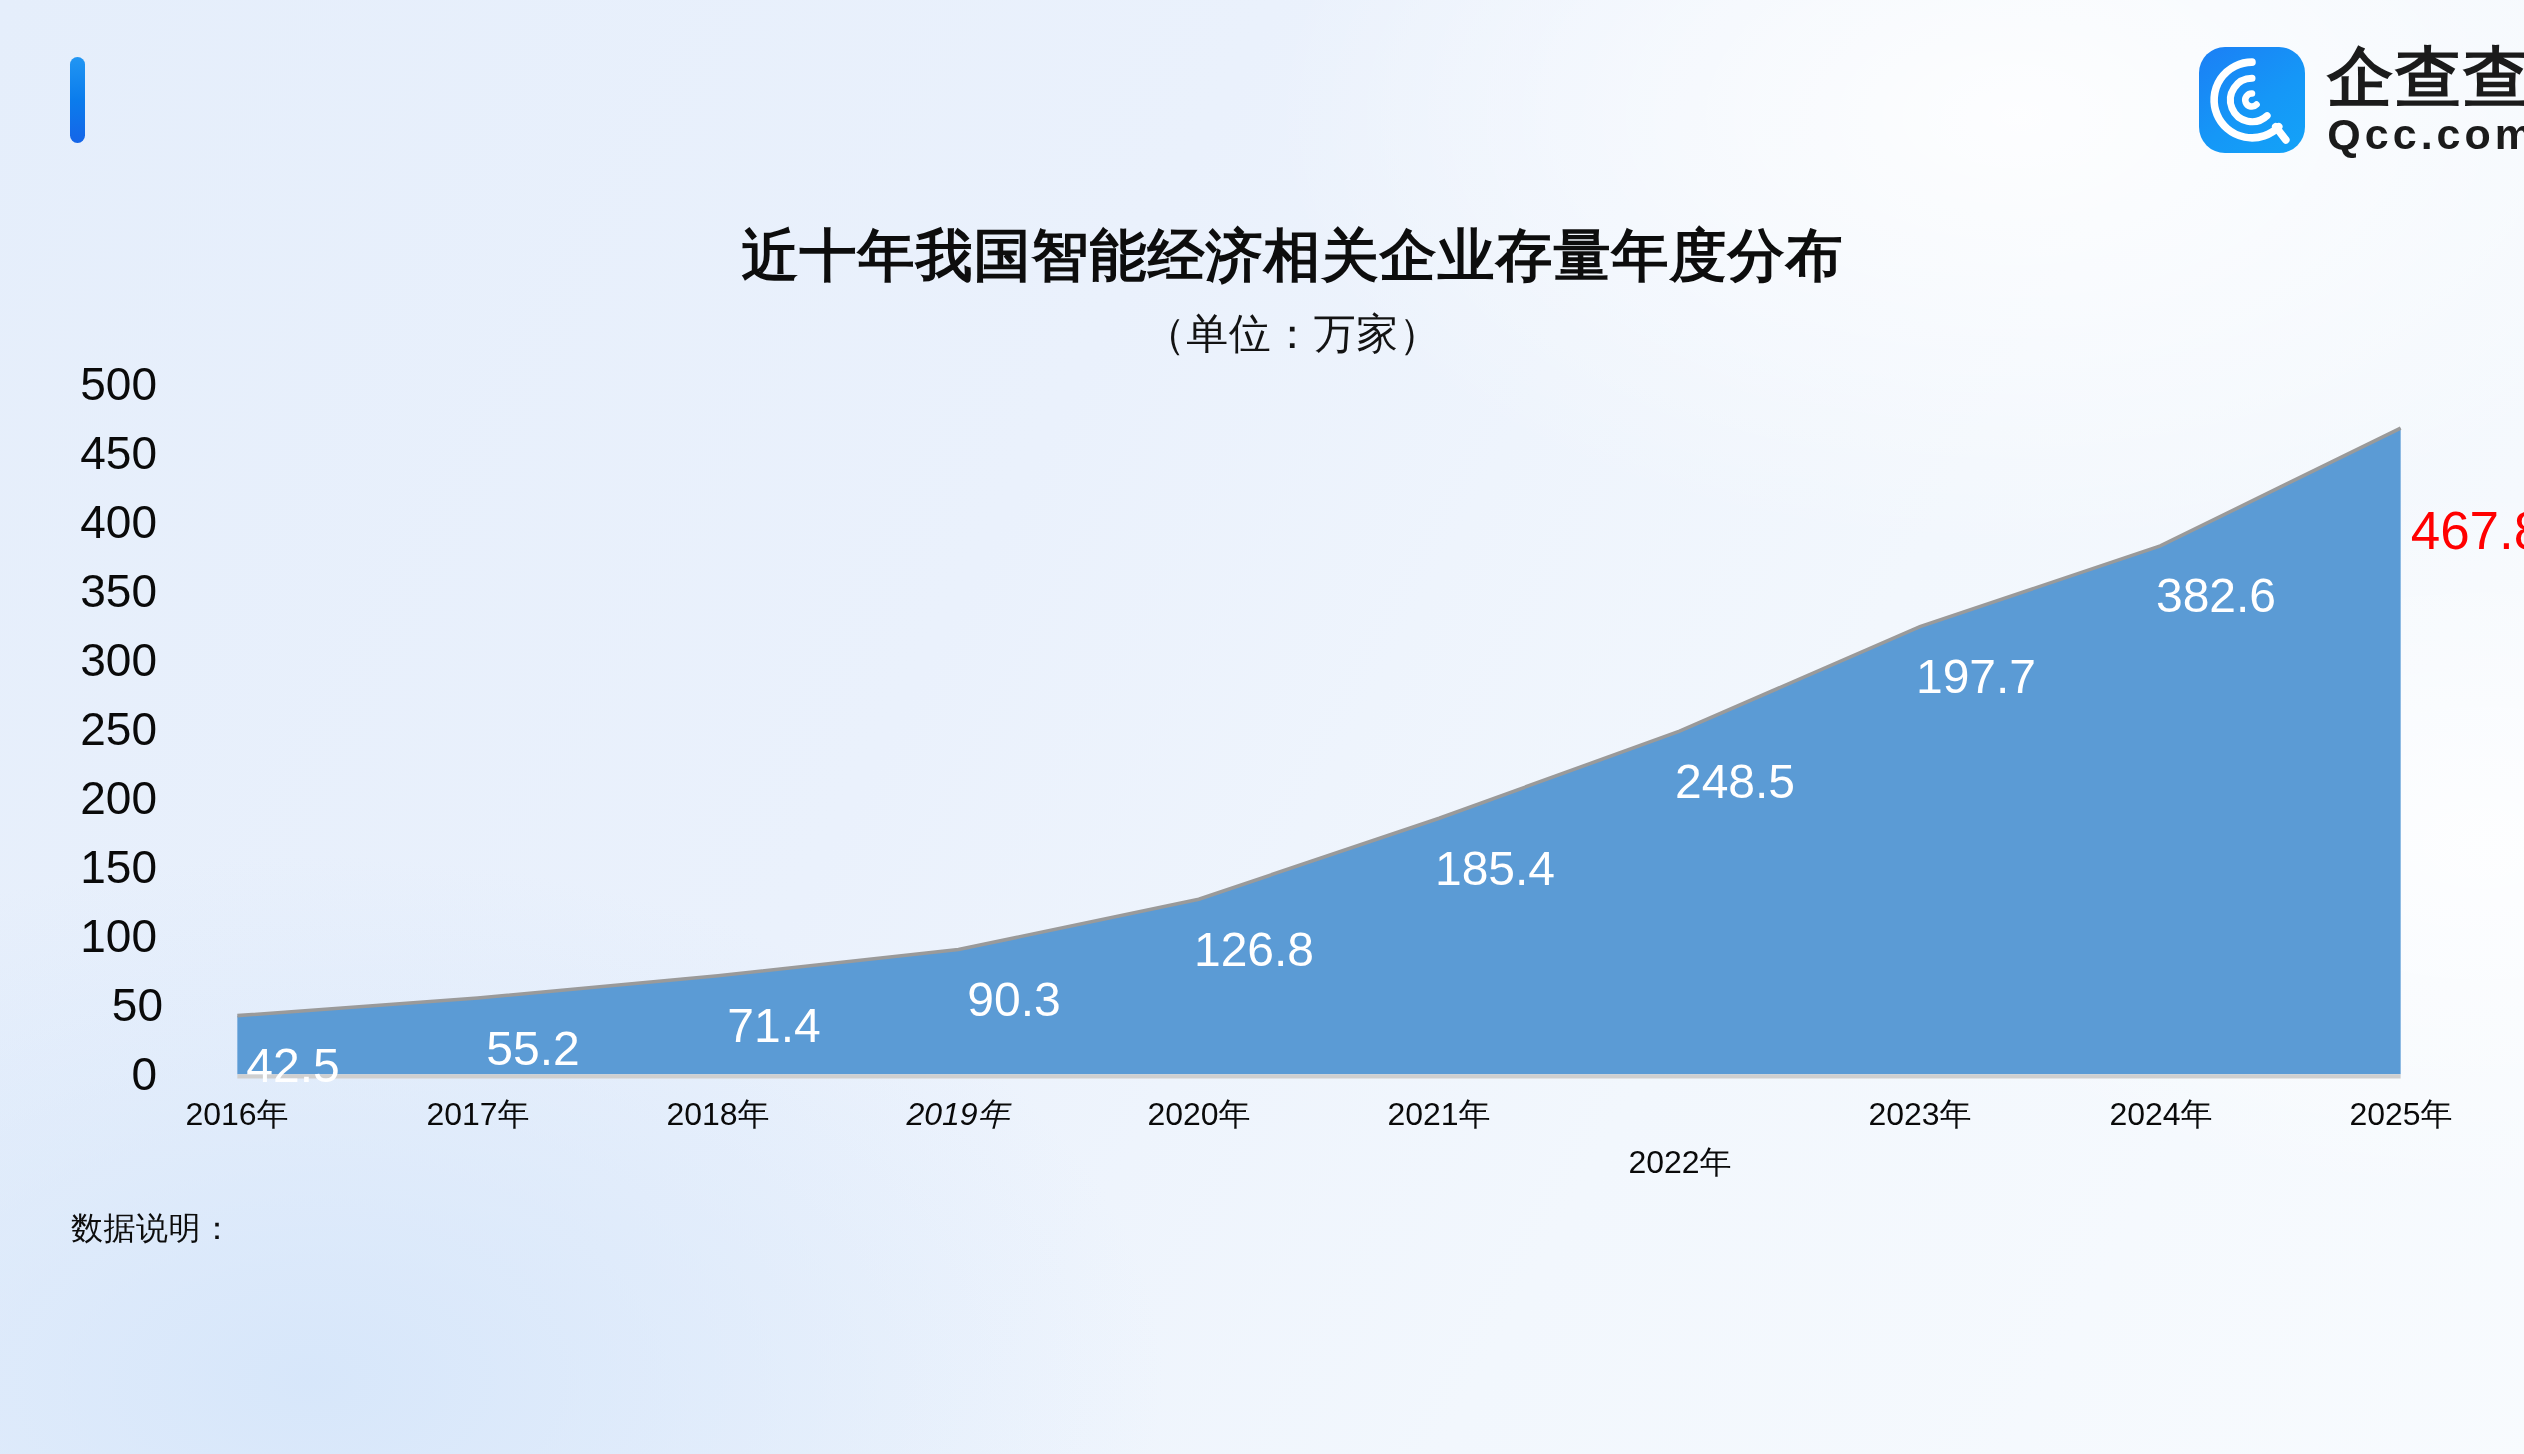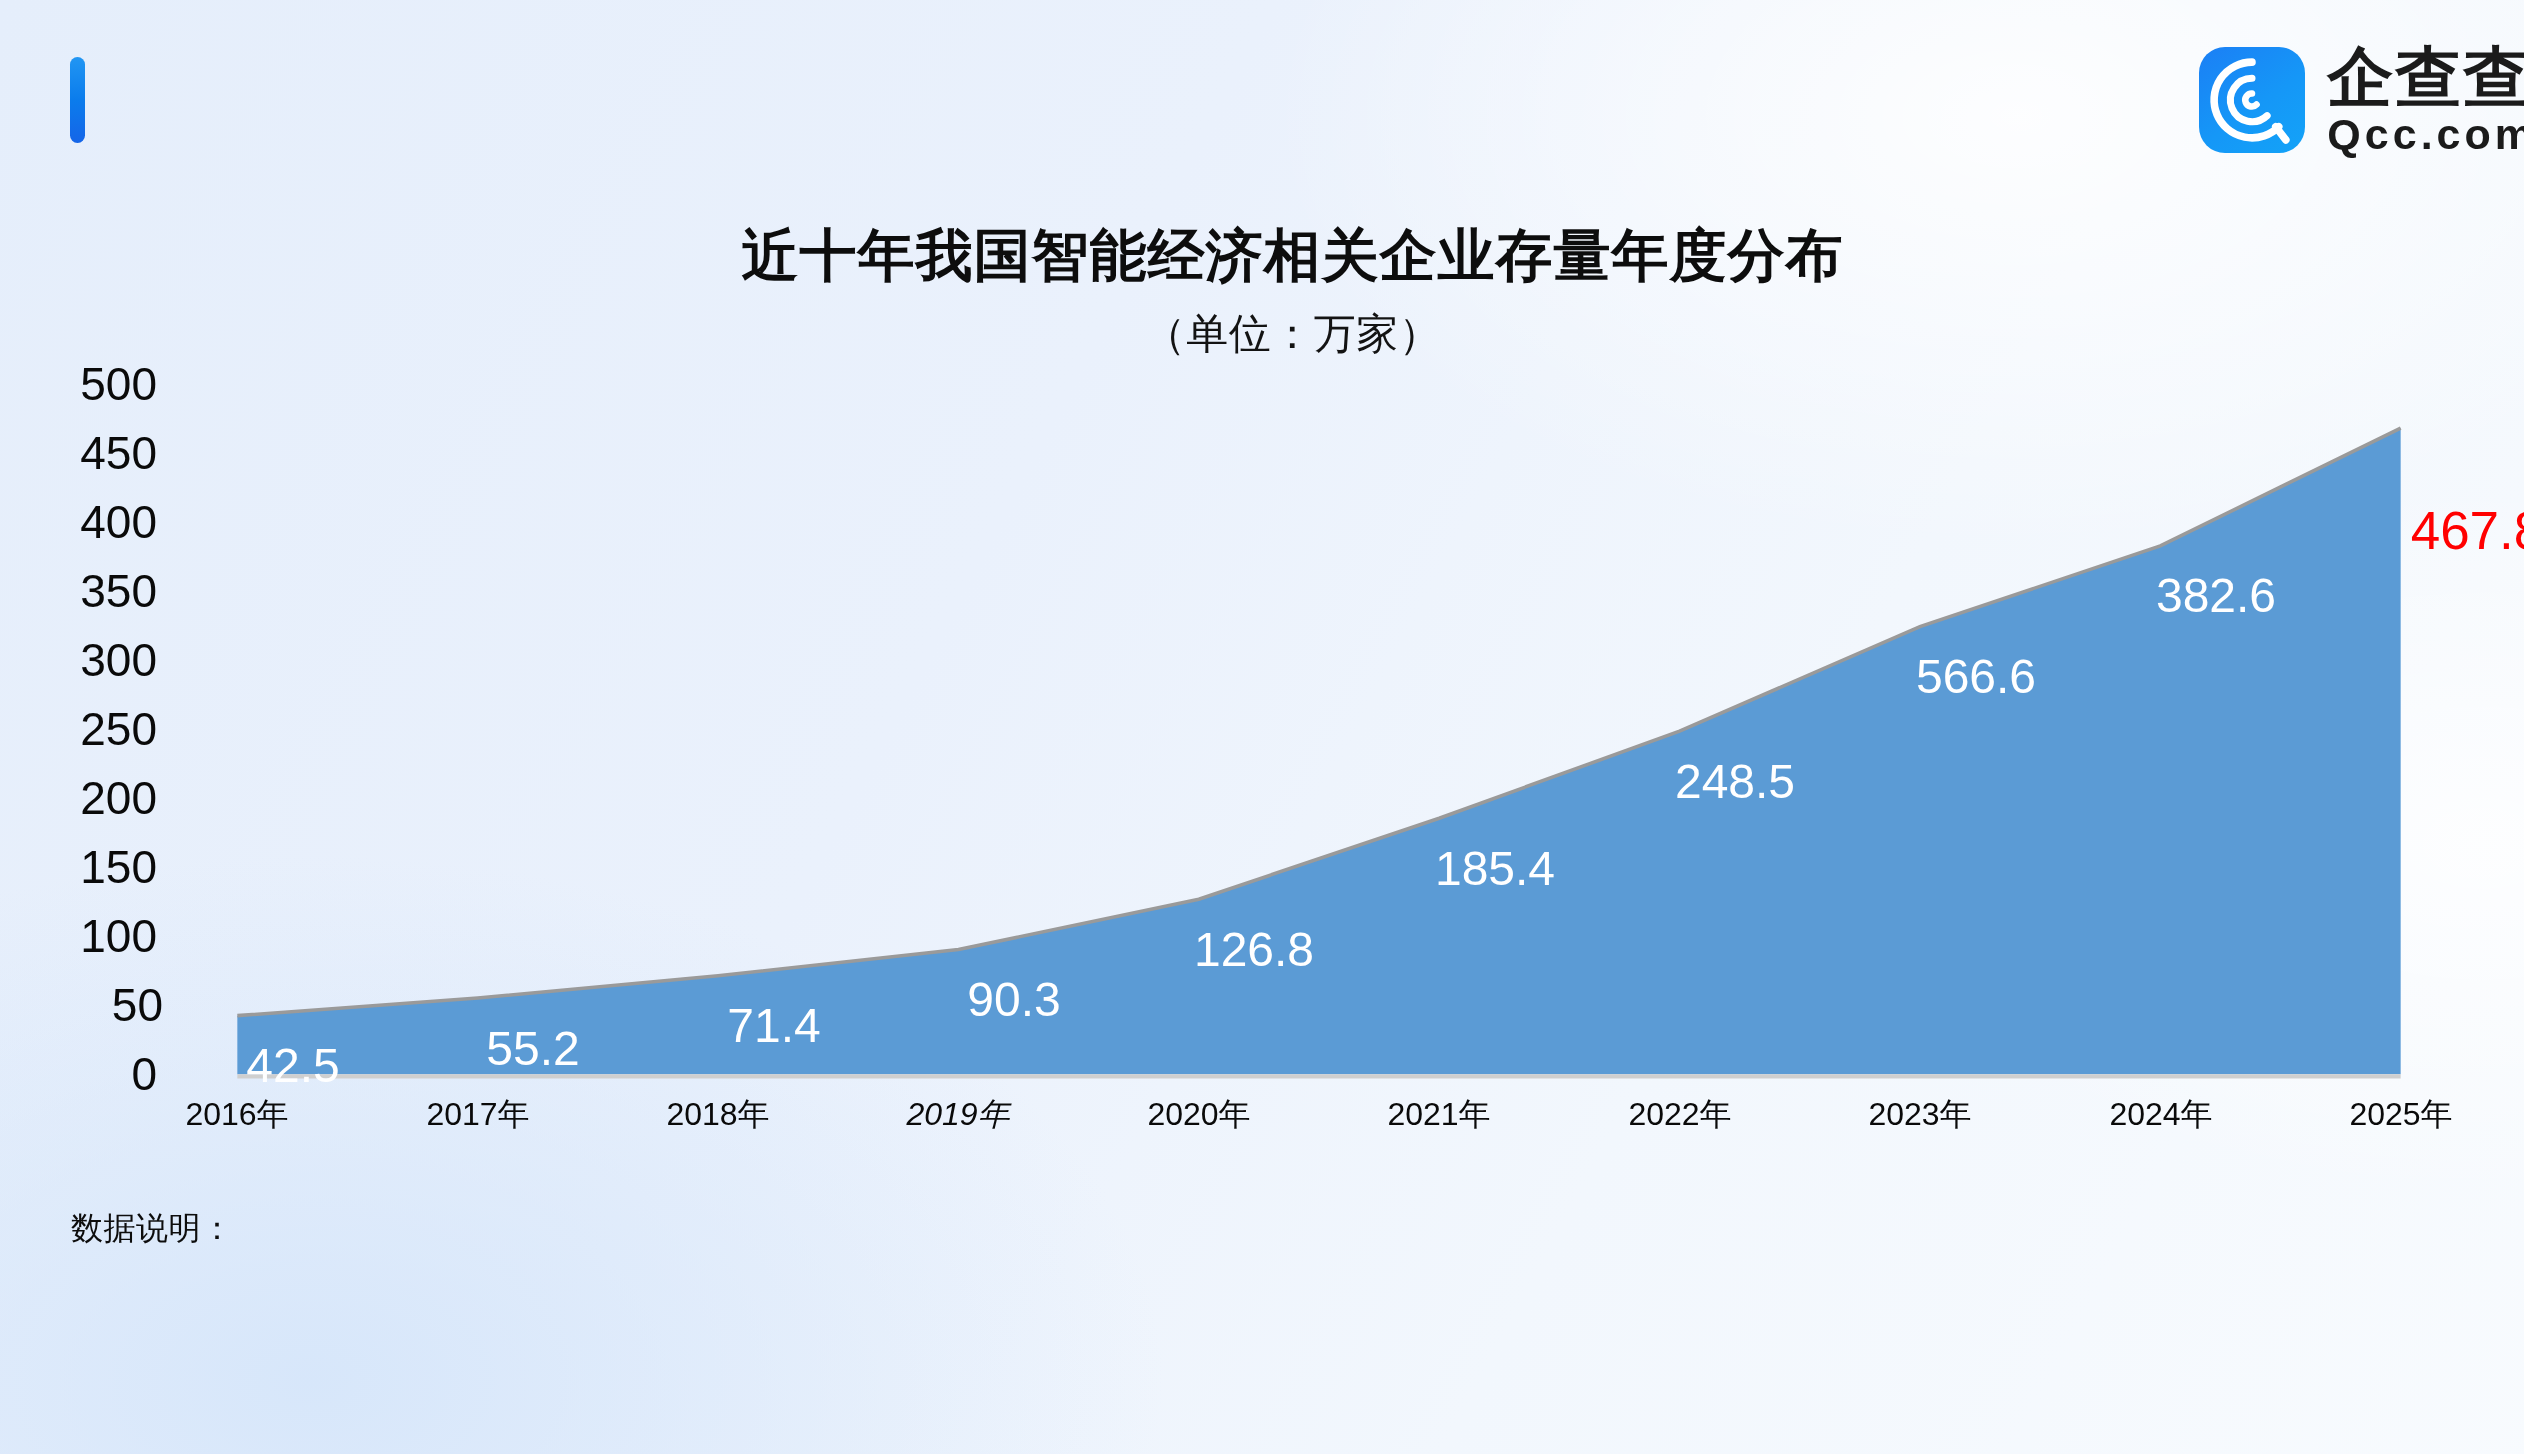--- a/index.html
+++ b/index.html
@@ -222,34 +222,34 @@
         <div class="ytick" style="left: 12px; top: 982px;">50</div>
         <div class="ytick" style="left: 6px; top: 1051px;">0</div>
       </div>
     <div id="xticks">
         <div class="xtick" style="width: 232px; left: 121px;">2016年</div>
         <div class="xtick" style="width: 232px; left: 362px;">2017年</div>
         <div class="xtick" style="width: 232px; left: 602px;">2018年</div>
         <div class="xtick" style="width: 232px; left: 842px; font-style: italic;">2019年</div>
         <div class="xtick" style="width: 232px; left: 1083px;">2020年</div>
         <div class="xtick" style="width: 232px; left: 1323px;">2021年</div>
-        <div class="xtick" style="width: 232px; left: 1564px;">2022年</div>
+        <div class="xtick" style="width: 232px; left: 1564px; margin-top: 48px;">2022年</div>
         <div class="xtick" style="width: 232px; left: 1804px;">2023年</div>
         <div class="xtick" style="width: 232px; left: 2045px;">2024年</div>
         <div class="xtick" style="width: 232px; left: 2285px;">2025年</div>
       </div>
     <div id="dlabels">
         <div class="dlabel" style="width: 232px; left: 177px; top: 1042px; text-align: center;">42.5</div>
         <div class="dlabel" style="width: 232px; left: 417px; top: 1025px;">55.2</div>
         <div class="dlabel" style="width: 232px; left: 658px; top: 1002px;">71.4</div>
         <div class="dlabel" style="width: 232px; left: 898px; top: 976px;">90.3</div>
         <div class="dlabel" style="width: 232px; left: 1138px; top: 926px;">126.8</div>
         <div class="dlabel" style="width: 232px; left: 1379px; top: 845px;">185.4</div>
         <div class="dlabel" style="width: 232px; left: 1619px; top: 758px;">248.5</div>
-        <div class="dlabel" style="width: 232px; left: 1860px; top: 653px;">566.6</div>
+        <div class="dlabel" style="width: 232px; left: 1860px; top: 653px;">197.7</div>
         <div class="dlabel" style="width: 232px; left: 2100px; top: 572px;">382.6</div>
         <div class="dlabel highlight" style="width: 232px; left: 2361px; top: 504px;">467.8</div>
       </div>
   </div>
 
   <div id="notes">
     <div class="note-head">数据说明：</div>
   </div>
 
 </div>

